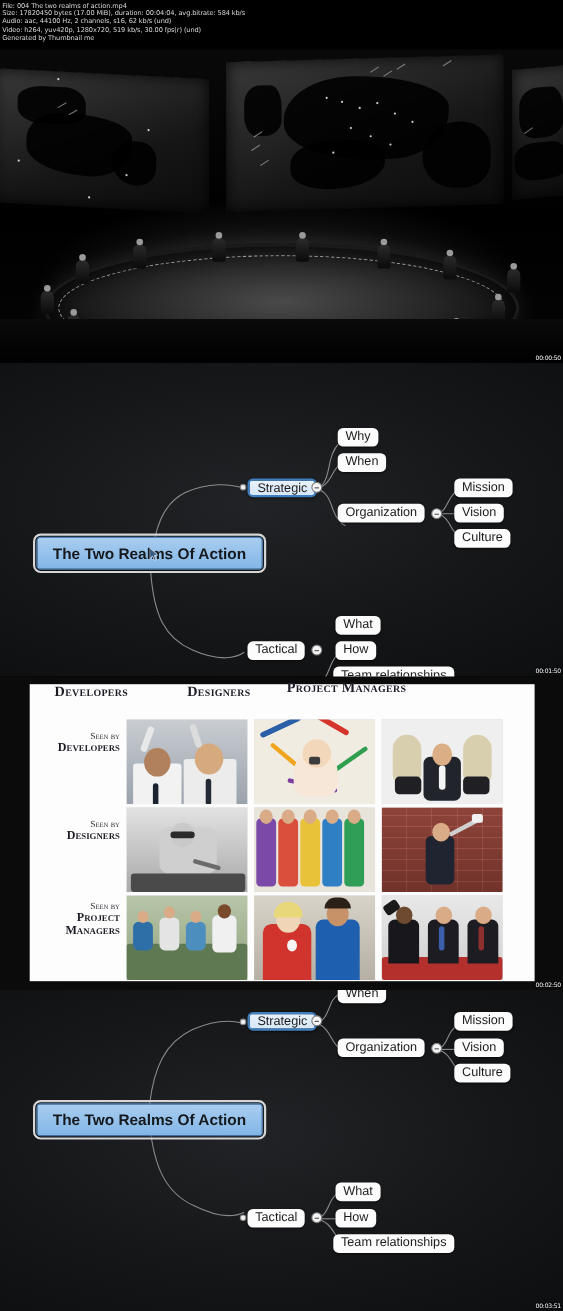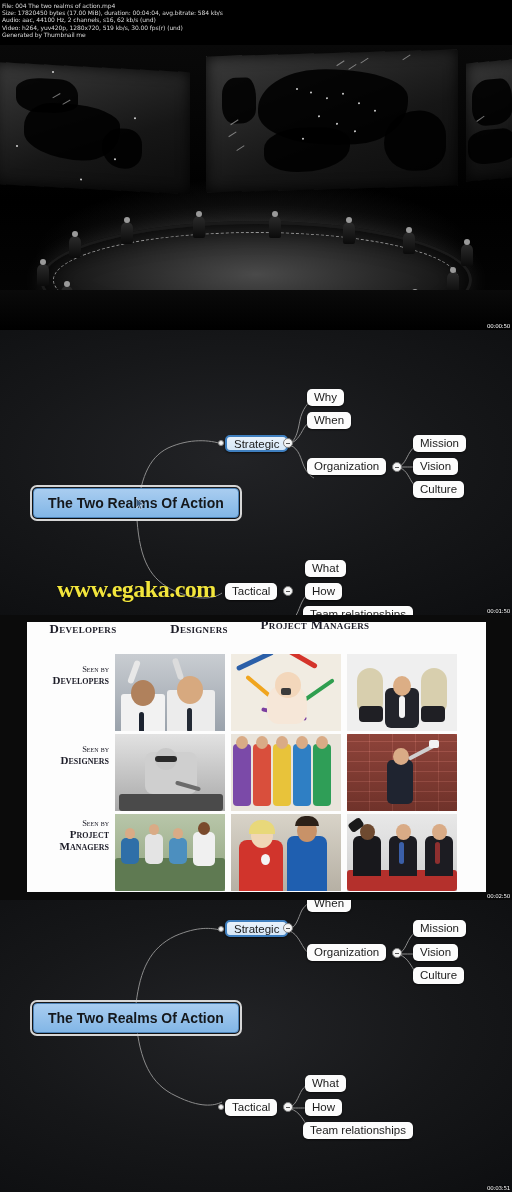--- a/index.html
+++ b/index.html
@@ -372,21 +372,20 @@
       <div class="node" style="left:307px; top:82px;">When</div>
       <div class="node" style="left:307px; top:128px;">Organization</div>
       <div class="collapse" style="left:392px; top:132px;"></div>
 
       <div class="node" style="left:413px; top:105px;">Mission</div>
       <div class="node" style="left:413px; top:128px;">Vision</div>
       <div class="node" style="left:413px; top:151px;">Culture</div>
 
       <div class="node center" style="left:33px; top:158px;">The Two Realms Of Action</div>
 
-      <div class="watermark" style="left:57px; top:246px;">www.egaka.com</div>
 
       <div class="node" style="left:225px; top:253px;">Tactical</div>
       <div class="collapse" style="left:283px; top:256px;"></div>
       <div class="node" style="left:305px; top:230px;">What</div>
       <div class="node" style="left:305px; top:253px;">How</div>
       <div class="node" style="left:303px; top:276px;">Team relationships</div>
 
       <svg class="cursor-arrow" style="left:136px; top:168px;" width="8" height="12" viewBox="0 0 8 12">
         <path d="M0,0 L0,10 L2.6,7.6 L4.4,11.4 L6,10.6 L4.3,7 L7.4,6.6 Z" fill="#3b5c82" stroke="#d8e6f3" stroke-width="0.7"></path>
       </svg>

